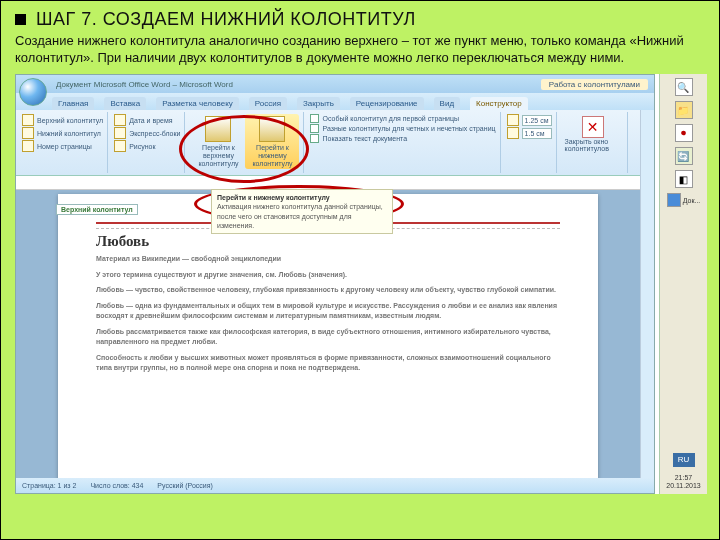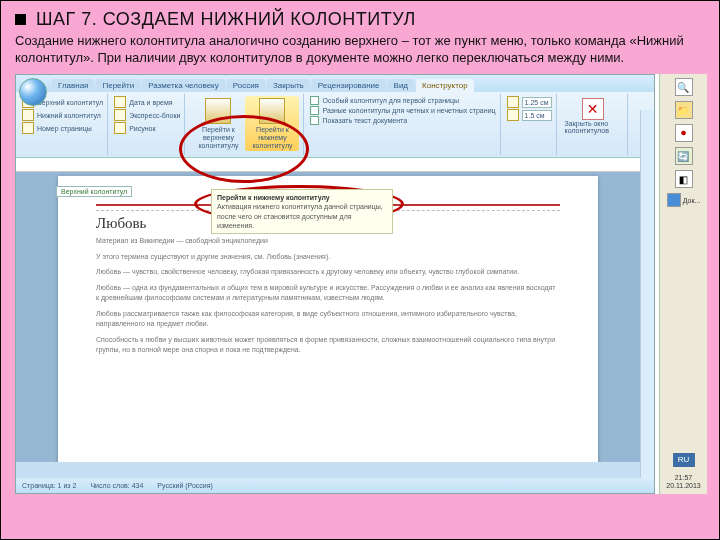--- a/index.html
+++ b/index.html
@@ -1,45 +1,45 @@
 <!DOCTYPE html>
 <html><head>
 <meta charset="utf-8">
 <style>
   * { margin:0; padding:0; box-sizing:border-box; }
   body { width:720px; height:540px; background:#fff; font-family:Arial,sans-serif; overflow:hidden; }
-  .slide { width:720px; height:540px; border:1px solid #000; position:relative; background:#f9a8d4; }
+  .slide { width:720px; height:540px; border:1px solid #000; position:relative; background:#bef264; }
   .header-row { display:flex; align-items:center; padding:8px 14px 2px; }
   .bullet { width:11px; height:11px; background:#000; margin-right:10px; flex-shrink:0; }
   .title { font-size:18px; letter-spacing:0.5px; color:#111; font-weight:400; }
   .body-text { padding:0 14px 6px; font-size:13px; line-height:1.32; color:#111; }
   .shot { position:relative; margin:2px 14px 0; width:692px; height:420px; background:#fff; }
   
   .word { position:absolute; left:0; top:0; width:640px; height:420px; border:1px solid #8aa; background:#c7dff2; }
   .titlebar { height:18px; background:linear-gradient(#bfe0f7,#a8d0ef); display:flex; align-items:center; font-size:8px; color:#3a5a7a; padding:0 6px; }
   .orb { width:28px; height:28px; border-radius:50%; background:radial-gradient(circle at 30% 30%,#fff,#6fb7f0 40%,#2a6bb0); position:absolute; left:3px; top:3px; border:1px solid #6a9; z-index:3; }
   .qat { margin-left:34px; font-size:8px; color:#466; }
-  .tabs { height:17px; background:linear-gradient(#d9edfb,#bfe0f7); display:flex; padding-left:36px; font-size:8px; color:#2a5a8a; align-items:flex-end; gap:2px; }
+  .tabs { height:17px; background:linear-gradient(#d9edfb,#bfe0f7); display:flex; padding-left:36px; font-size:8px; color:#2a5a8a; align-items:flex-end; gap:10px; }
   .tab { padding:2px 6px; background:#c7dff2; border-radius:3px 3px 0 0; }
   .tab.ctx { background:#fff3cc; color:#7a5a00; }
   .tab.active { background:#eaf4fc; }
   .ribbon { height:66px; background:linear-gradient(#eaf4fc,#d4e8f8); display:flex; padding:2px 2px; gap:2px; border-bottom:1px solid #9cb; }
   .group { border-right:1px solid #b0cde5; padding:2px 4px; display:flex; flex-direction:column; font-size:7px; color:#3a5a7a; }
   .grp-items { display:flex; flex-direction:column; gap:1px; flex:1; }
   .grp-item { display:flex; align-items:center; gap:3px; white-space:nowrap; }
   .ico { width:12px; height:12px; background:#fffbe0; border:1px solid #c0a030; }
   .bigbtn { display:flex; flex-direction:column; align-items:center; width:54px; padding:2px; font-size:7px; line-height:1.1; text-align:center; color:#3a5a7a; }
   .bigbtn .bigico { width:26px; height:26px; background:linear-gradient(#fff,#e0c870); border:1px solid #c0a030; margin-bottom:2px; }
   .bigbtn.hl { background:linear-gradient(#fff3b0,#ffcf5a); border-radius:3px; }
   .chk { width:9px; height:9px; border:1px solid #6a8; background:#fff; }
   .spin { width:30px; height:11px; border:1px solid #9bb; background:#fff; font-size:7px; display:flex; align-items:center; padding:0 2px; }
   .closeHF { display:flex; flex-direction:column; align-items:center; width:60px; font-size:7px; padding:2px; }
   .closeHF .x { width:22px; height:22px; background:#fff; border:1px solid #c77; color:#c00; font-size:14px; display:flex; align-items:center; justify-content:center; }
   .ruler { height:14px; background:#fff; border-bottom:1px solid #ccc; }
-  .docarea { position:relative; flex:1; height:290px; background:#97b8d4; overflow:hidden; }
+  .docarea { position:relative; flex:1; height:290px; background:#97b8d4; overflow:hidden;font-weight:bold; }
   .page { position:absolute; left:42px; top:4px; width:540px; height:340px; background:#fff; box-shadow:0 1px 4px rgba(0,0,0,.3); padding:28px 38px 10px; font-size:8px; color:#555; }
   .page hr { border:none; border-top:2px solid #b33; margin-bottom:4px; }
   .hf-tag { position:absolute; left:-2px; top:10px; font-size:7px; background:#fff; border:1px solid #9bb; padding:1px 4px; color:#3a7a3a; }
   .art-title { font-family:Georgia,serif; font-size:15px; color:#333; margin:4px 0 4px; }
   .art-line { font-size:7px; color:#777; margin-bottom:5px; line-height:1.5; }
   .dashed { border-top:1px dashed #bbb; margin:3px 0; }
   .circ { position:absolute; border:3px solid #b00; border-radius:50%; }
   .tooltip { position:absolute; left:195px; top:114px; width:182px; background:#fffff0; border:1px solid #c9c9a0; font-size:7px; padding:3px 5px; color:#555; line-height:1.3; z-index:4; }
   .tooltip b { color:#333; }
   .statusbar { position:absolute; bottom:0; left:0; right:0; height:15px; background:linear-gradient(#d9edfb,#bfe0f7); font-size:7px; color:#3a5a7a; display:flex; align-items:center; padding:0 6px; gap:14px; }
@@ -57,23 +57,27 @@
 <div class="slide">
   <div class="header-row">
     <div class="bullet"></div>
     <div class="title">ШАГ 7. СОЗДАЕМ НИЖНИЙ КОЛОНТИТУЛ</div>
   </div>
   <div class="body-text">Создание нижнего колонтитула аналогично созданию верхнего – тот же пункт меню, только команда «Нижний колонтитул». При наличии двух колонтитулов в документе можно легко переключаться между ними.</div>
 
   <div class="shot">
     <div class="word">
       <div class="orb"></div>
+      <div class="titlebar">
+        <span class="qat">Документ Microsoft Office Word – Microsoft Word</span>
+        <span style="margin-left:auto;background:#fff3cc;padding:1px 8px;border-radius:2px;">Работа с колонтитулами</span>
+      </div>
       <div class="tabs">
         <div class="tab">Главная</div>
-        <div class="tab">Перейти</div>
+        <div class="tab">Вставка</div>
         <div class="tab">Разметка человеку</div>
         <div class="tab">Россия</div>
         <div class="tab">Закрыть</div>
         <div class="tab">Рецензирование</div>
         <div class="tab">Вид</div>
         <div class="tab ctx active">Конструктор</div>
       </div>
       <div class="ribbon">
         <div class="group">
           <div class="grp-items">

